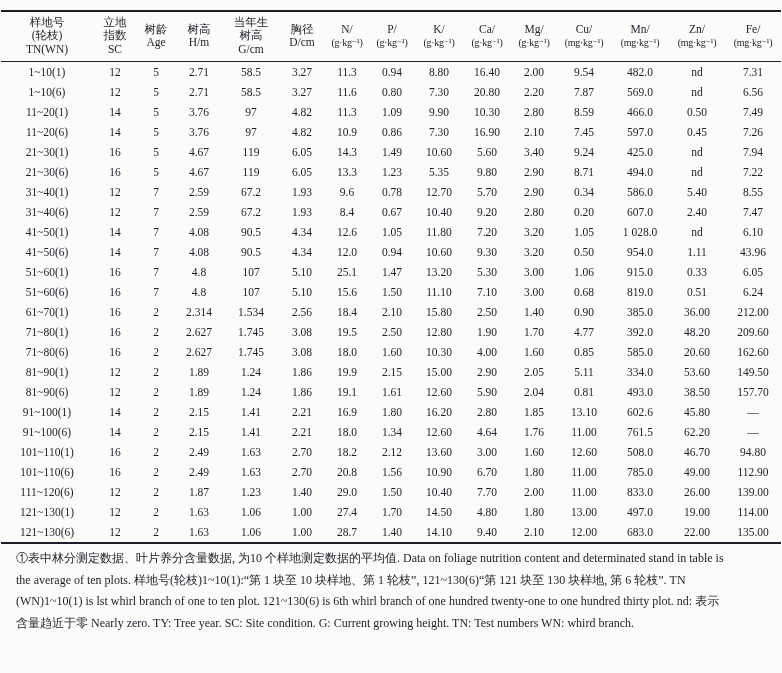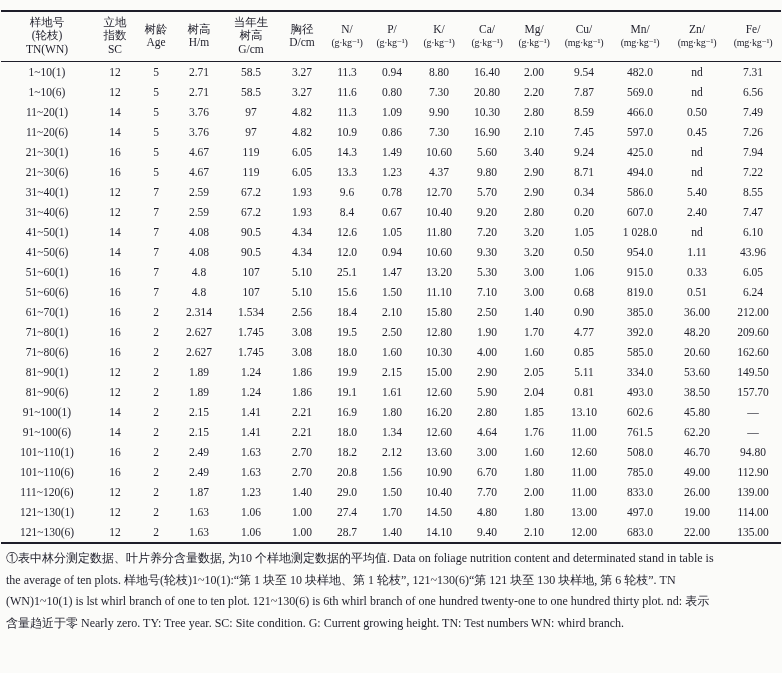--- a/index.html
+++ b/index.html
@@ -56,21 +56,21 @@
   col.c8  { width: 46px; }
   col.c9  { width: 48px; }
   col.c10 { width: 48px; }
   col.c11 { width: 46px; }
   col.c12 { width: 54px; }
   col.c13 { width: 58px; }
   col.c14 { width: 56px; }
   col.c15 { width: 56px; }
   .footnote {
     margin-top: 4px;
-    padding: 0 5px;
+    padding: 0 15px;
     font-size: 12px;
     line-height: 21.5px;
   }
   .footnote div { white-space: nowrap; overflow: hidden; }
 </style>
 </head>
 <body>
 
 <div class="page">
 
@@ -247,21 +247,21 @@
         </tr>
         <tr>
           <td>21~30(6)</td>
           <td>16</td>
           <td>5</td>
           <td>4.67</td>
           <td>119</td>
           <td>6.05</td>
           <td>13.3</td>
           <td>1.23</td>
-          <td>4.37</td>
+          <td>5.35</td>
           <td>9.80</td>
           <td>2.90</td>
           <td>8.71</td>
           <td>494.0</td>
           <td>nd</td>
           <td>7.22</td>
         </tr>
         <tr>
           <td>31~40(1)</td>
           <td>12</td>

